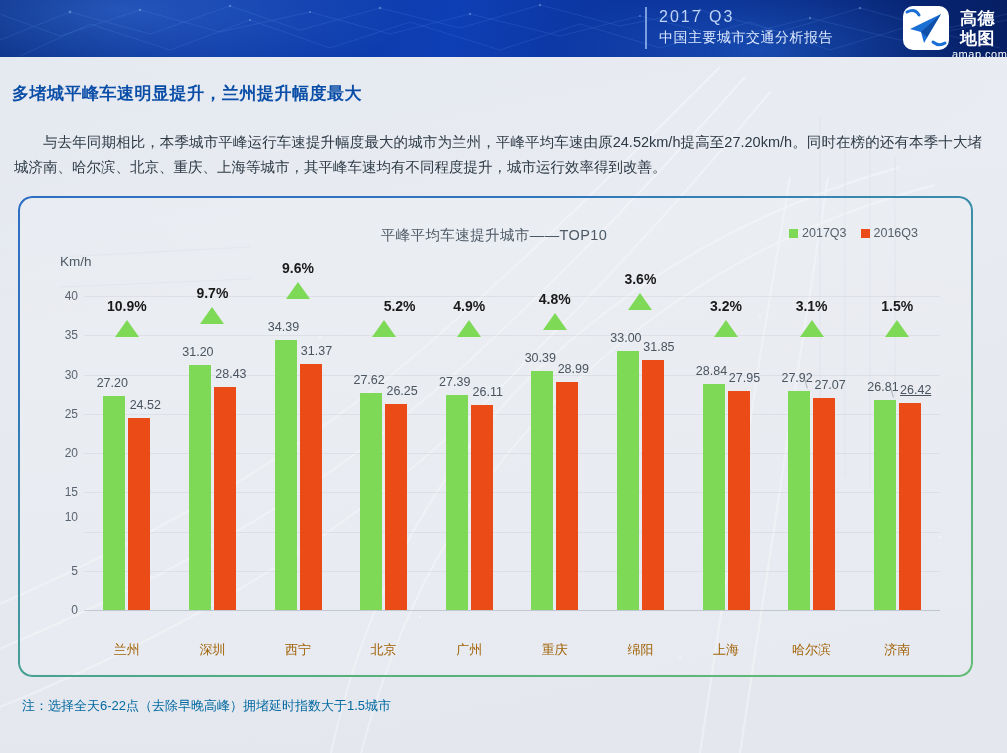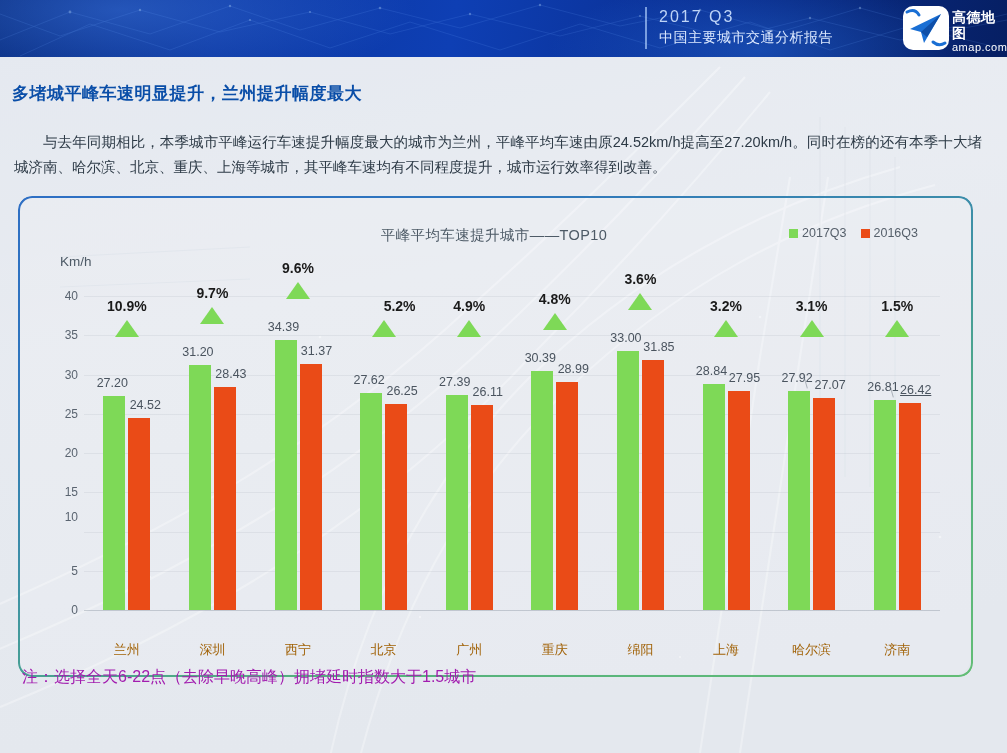--- a/index.html
+++ b/index.html
@@ -69,21 +69,21 @@
     background: #ffffff;
     border-radius: 10px;
   }
   .hdr-logo svg { position:absolute; left:0; top:0; }
   .hdr-brand {
     position: absolute;
     left: 952px; top: 9px;
     color: #ffffff;
     line-height: 1.15;
   }
-  .hdr-brand .b1 { font-size: 14px; font-weight: bold; letter-spacing: .5px;}
+  .hdr-brand .b1 { font-size: 17px; font-weight: bold; letter-spacing: .5px; margin-left: 8px;}
   .hdr-brand .b2 { font-size: 11px; letter-spacing: .5px; }
 
   
   .page-bg {
     position: absolute;
     left: 0; top: 57px;
     width: 1007px; height: 696px;
     background: linear-gradient(180deg, #eef1f6 0%, #e9edf3 35%, #e6eaf0 100%);
   }
   .bg-photo {
@@ -225,23 +225,23 @@
   }
   .leader {
     position: absolute;
     width: 1px;
     background: rgba(120,130,140,0.55);
     transform-origin: top center;
   }
 
   .note {
     position: absolute;
-    left: 22px; top: 667px;
-    font-size: 16px;
-    color: #a21caf;
+    left: 22px; top: 697px;
+    font-size: 13px;
+    color: #0369a1;
   }
 </style>
 </head>
 <body>
 
 <div class="header">
   <svg class="hdr-net" width="1007" height="57" viewBox="0 0 1007 57">
     <g stroke="#6fa8ff" stroke-width="0.6" fill="none" opacity="0.55">
       <path d="M0,40 L70,12 L150,34 L230,6 L300,30 L380,8 L460,28 L540,5 L620,26 L700,10 L780,32 L860,8 L940,30 L1007,14"></path>
       <path d="M0,14 L60,36 L140,10 L220,32 L310,12 L390,34 L470,14 L560,36 L640,16 L730,38 L810,18 L900,40 L1007,20"></path>

